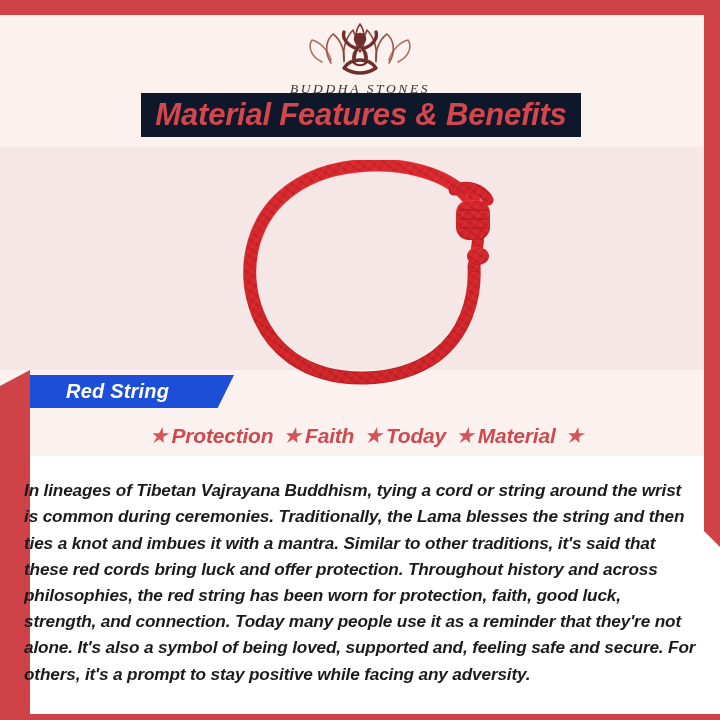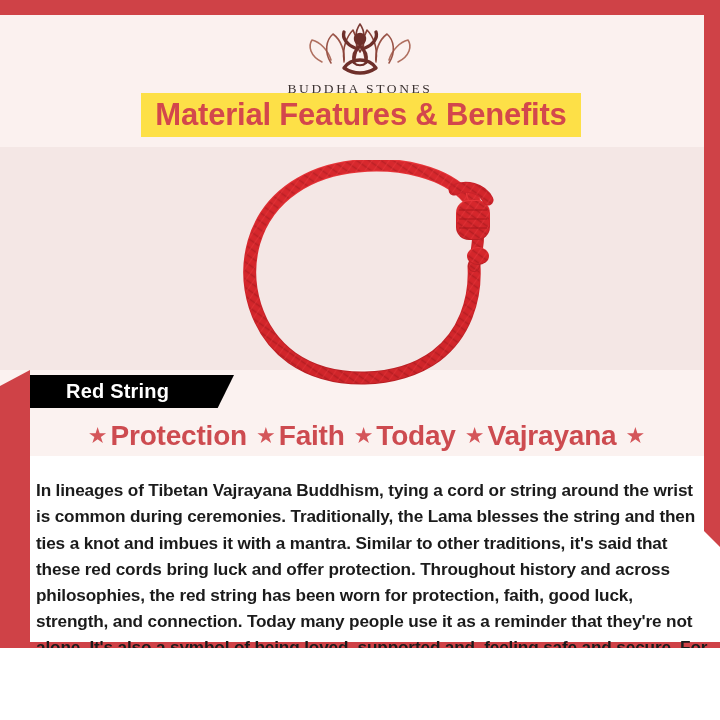--- a/index.html
+++ b/index.html
@@ -7,23 +7,24 @@
     padding: 0;
     background: #ffffff;
   }
   body {
     font-family: "Liberation Sans", sans-serif;
   }
 
   #poster {
     position: relative;
     width: 720px;
-    height: 648px;
+    height: 720px;
     overflow: hidden;
     background: #fbf0ee;
+    font-style: italic;
   }
 
   
   .strip-top {
     position: absolute;
     left: 0; top: 0;
     width: 720px; height: 15px;
     background: #cf4247;
   }
   .strip-right {
@@ -92,21 +93,21 @@
     letter-spacing: 2.6px;
     color: #3b3230;
     font-weight: 400;
   }
 
   
   .title-banner {
     position: absolute;
     left: 141px; top: 93px;
     width: 440px; height: 44px;
-    background: #fde047;
+    background: #0f172a;
     display: flex;
     align-items: center;
     justify-content: center;
   }
   .title-text {
     font-size: 31px;
     font-weight: bold;
     color: #d3474c;
     letter-spacing: -0.2px;
     white-space: nowrap;
@@ -117,21 +118,21 @@
     position: absolute;
     left: 240px; top: 160px;
     width: 260px; height: 230px;
   }
 
   
   .tag {
     position: absolute;
     left: 30px; top: 375px;
     width: 204px; height: 33px;
-    background: #000000;
+    background: #1d4ed8;
     clip-path: polygon(0 0, 100% 0, 92% 100%, 0 100%);
     display: flex;
     align-items: center;
   }
   .tag-text {
     margin-left: 36px;
     font-size: 20px;
     font-weight: bold;
     color: #ffffff;
     letter-spacing: 0.2px;
@@ -152,30 +153,30 @@
     white-space: nowrap;
   }
   .feature + .feature { margin-left: 9px; }
   .star {
     color: #d4565a;
     font-size: 22px;
     line-height: 1;
     margin-right: 3px;
   }
   .feature-label {
-    font-size: 28px;
+    font-size: 21px;
     font-weight: bold;
     color: #cd4b50;
     letter-spacing: -0.2px;
   }
 
   
   .body-copy {
     position: absolute;
-    left: 36px; top: 460px;
+    left: 24px; top: 460px;
     width: 672px;
     font-size: 17.2px;
     font-weight: bold;
     line-height: 26.2px;
     color: #1b1b1b;
     letter-spacing: -0.15px;
     text-align: left;
   }
 </style>
 </head>
@@ -293,21 +294,21 @@
     <span class="feature">
       <span class="star">★</span>
       <span class="feature-label">Faith</span>
     </span>
     <span class="feature">
       <span class="star">★</span>
       <span class="feature-label">Today</span>
     </span>
     <span class="feature">
       <span class="star">★</span>
-      <span class="feature-label">Vajrayana</span>
+      <span class="feature-label">Material</span>
     </span>
     <span class="feature">
       <span class="star">★</span>
     </span>
   </div>
 
   <p class="body-copy">In lineages of Tibetan Vajrayana Buddhism, tying a cord or string around the wrist is common during ceremonies. Traditionally, the Lama blesses the string and then ties a knot and imbues it with a mantra. Similar to other traditions, it's said that these red cords bring luck and offer protection. Throughout history and across philosophies, the red string has been worn for protection, faith, good luck, strength, and connection. Today many people use it as a reminder that they're not alone. It's also a symbol of being loved, supported and, feeling safe and secure. For others, it's a prompt to stay positive while facing any adversity.</p>
 
 </div>
 

